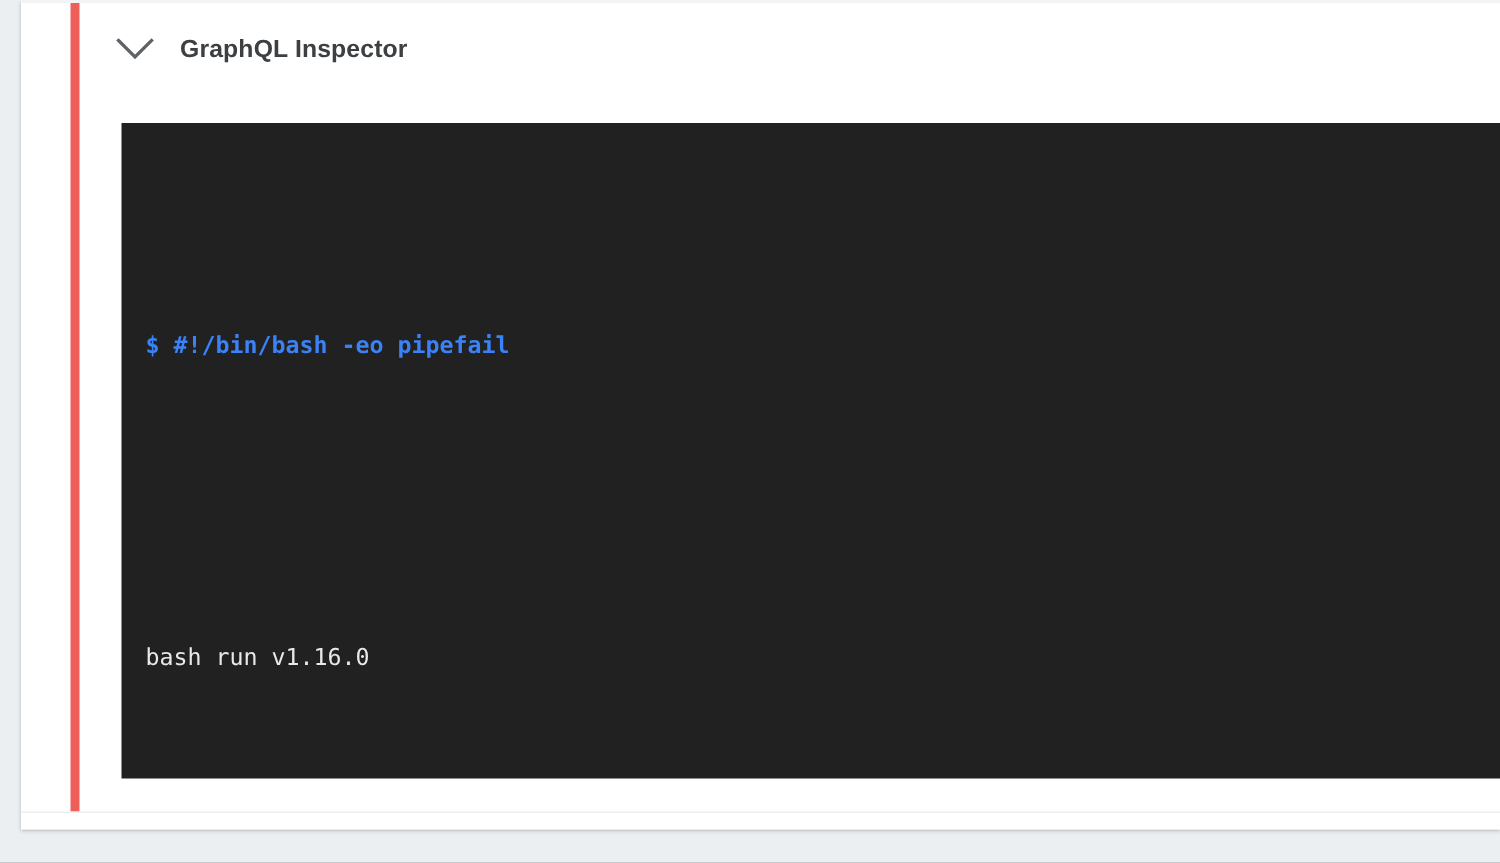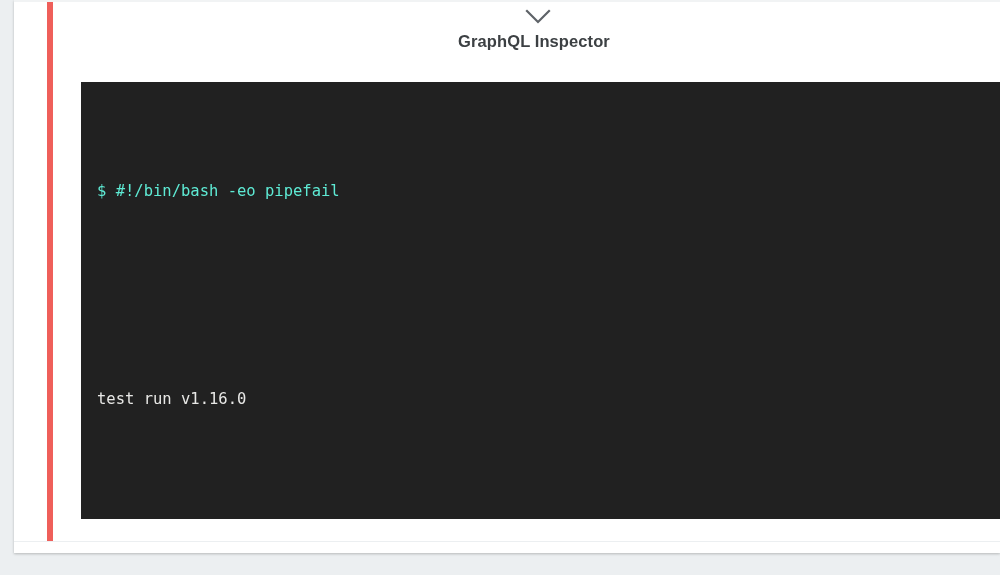--- a/index.html
+++ b/index.html
@@ -55,21 +55,20 @@
   .step-header {
     position: absolute;
     left: 39px;
     top: 2px;
     width: 947px;
     height: 62px;
     display: flex;
     align-items: center;
     background: transparent;
     cursor: pointer;
-    flex-direction: column;
   }
 
   .chevron {
     width: 30px;
     height: 30px;
     margin-left: 22px;
     display: flex;
     align-items: center;
     justify-content: center;
     flex: 0 0 auto;
@@ -103,21 +102,21 @@
     font-family: "DejaVu Sans Mono", "Liberation Mono", monospace;
     font-size: 15.5px;
     line-height: 26px;
     color: #e8e8e6;
     white-space: pre;
   }
 
   .line { min-height: 26px; }
   .blank { height: 26px; }
 
-  .b { font-weight: normal; color: #5eead4; }
+  .b { font-weight: bold; color: #3b82f6; margin-top: 39px; }
 
   
   .card-bottom-rule {
     position: absolute;
     left: 0;
     top: 541px;
     width: 100%;
     height: 1px;
     background: #eceff1;
   }
@@ -151,21 +150,21 @@
       <span class="step-title">GraphQL Inspector</span>
     </div>
 
     <div class="terminal">
       <div class="term-inner">
 
         <div class="line b">$ #!/bin/bash -eo pipefail</div>
 
         <div class="blank"></div>
 
-        <div class="line">test run v1.16.0</div>
+        <div class="line">bash run v1.16.0</div>
         
 
         
 
         
 
         
 
         
 

